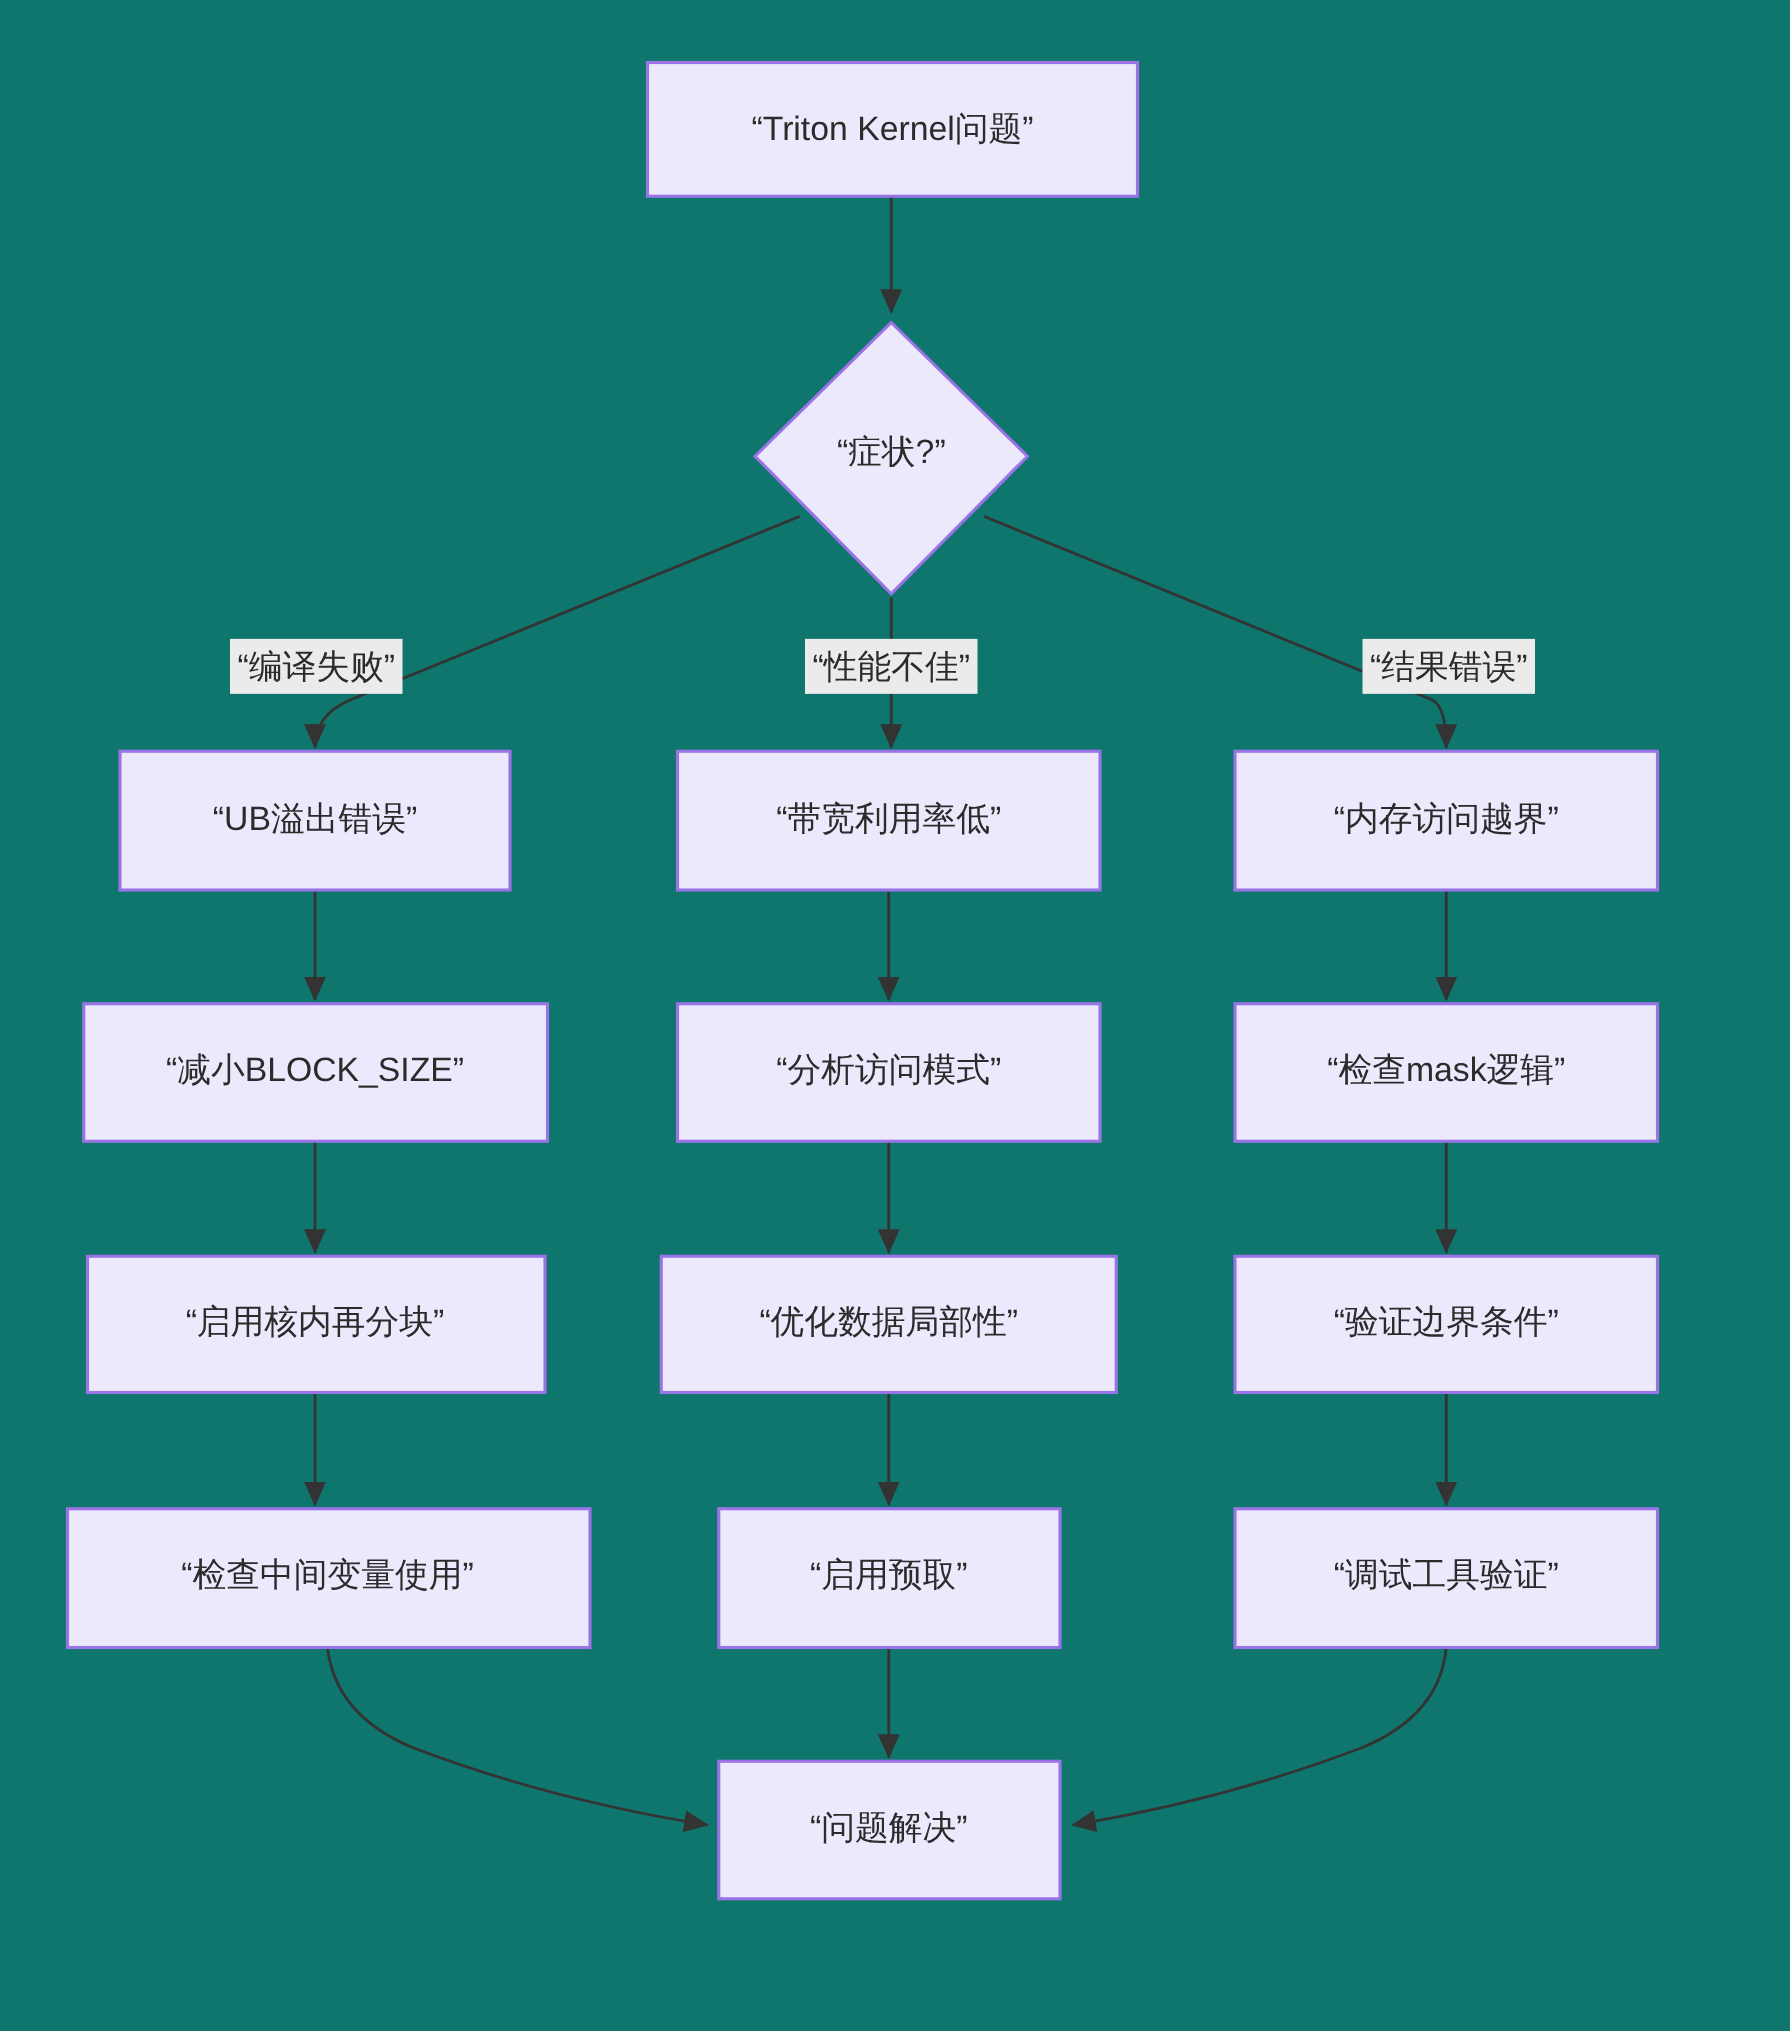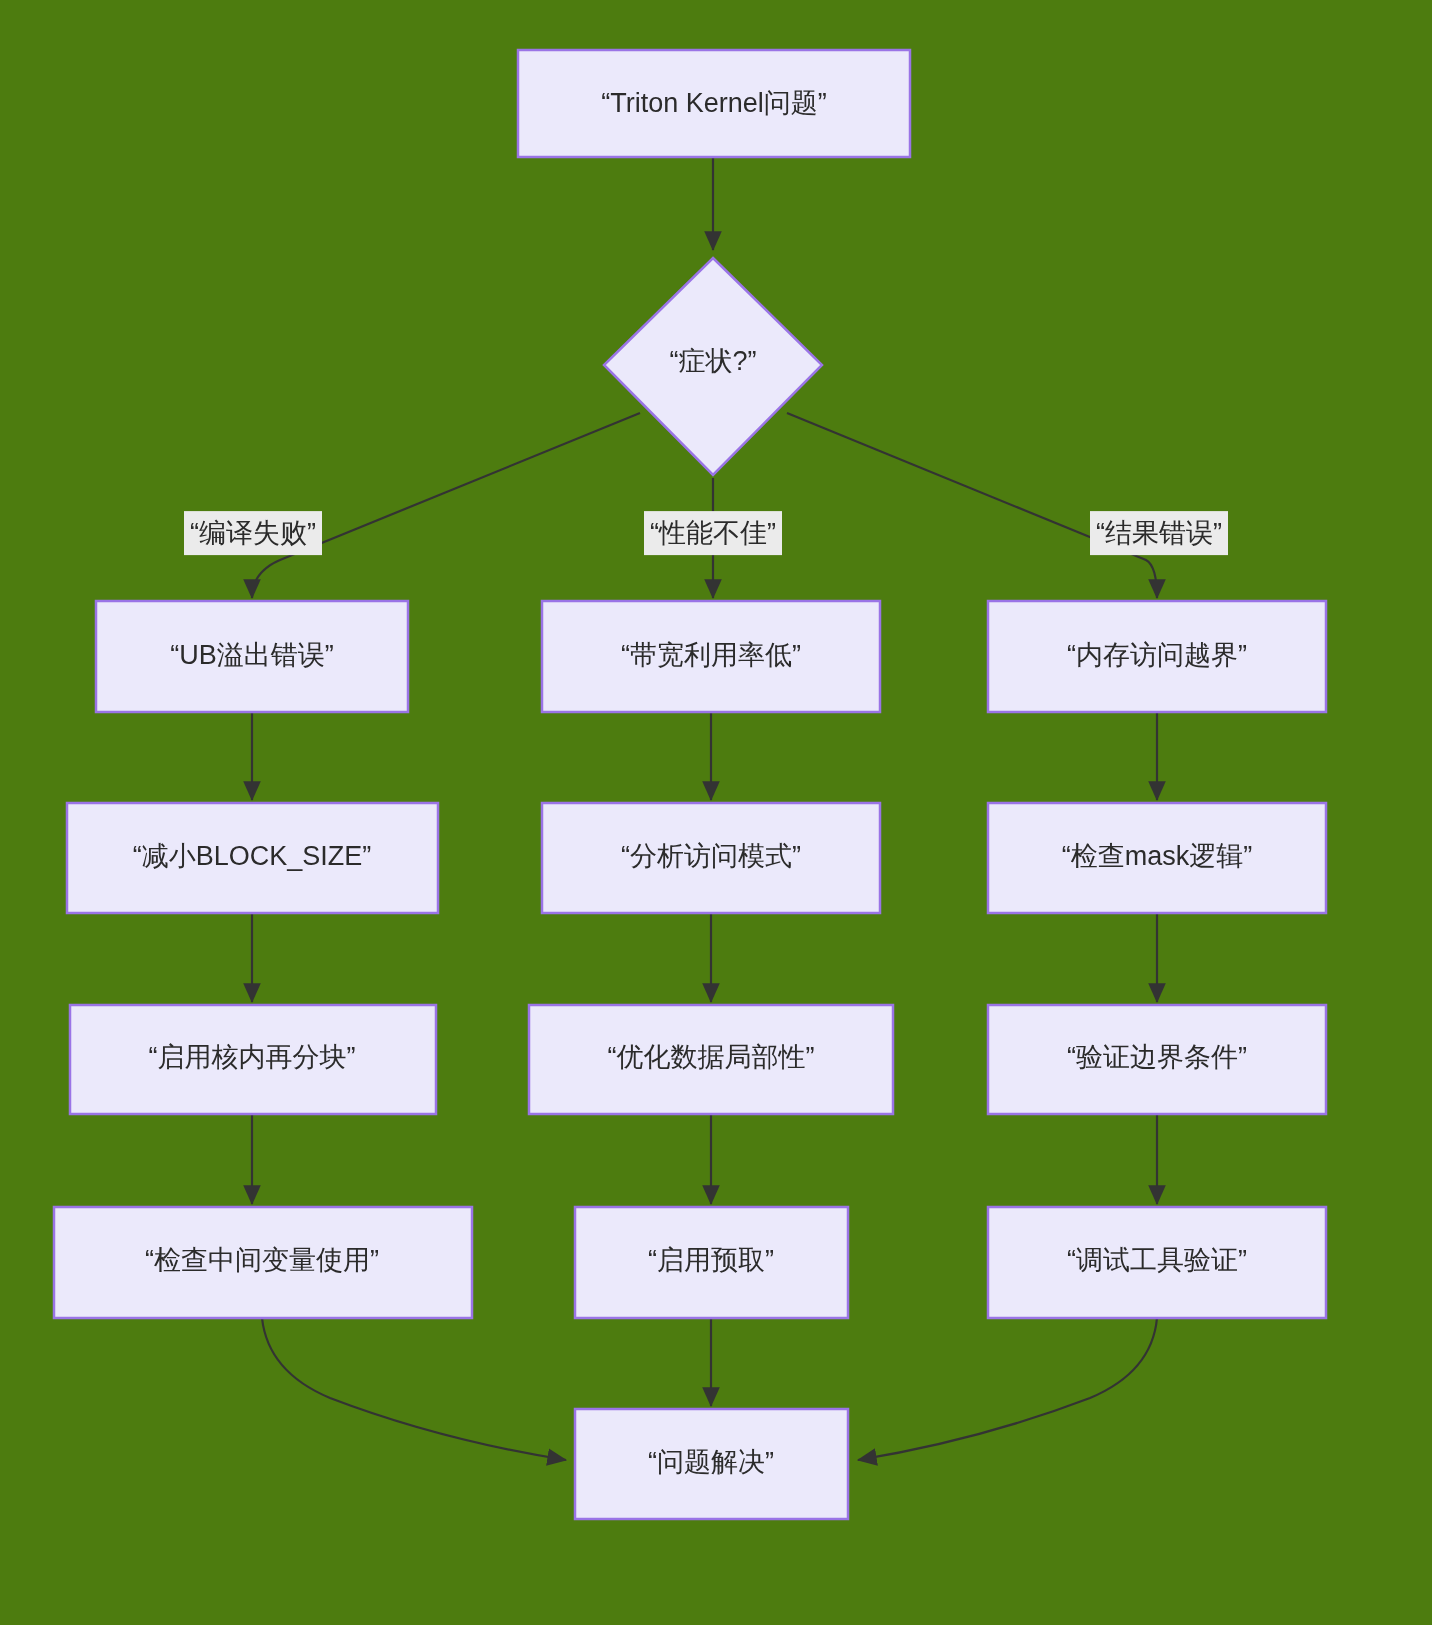--- a/index.html
+++ b/index.html
@@ -7,21 +7,21 @@
     padding: 0;
     background: #ffffff;
   }
   body {
     font-family: "Liberation Sans", "DejaVu Sans", sans-serif;
   }
   #diagram-root {
     position: relative;
     width: 1432px;
     height: 1625px;
-    background: #4d7c0f;
+    background: #0f766e;
     overflow: hidden;
   }
   svg#flowchart {
     display: block;
     width: 1432px;
     height: 1625px;
   }
   .node-shape {
     fill: #ebe9fb;
     stroke: #9a74e6;

